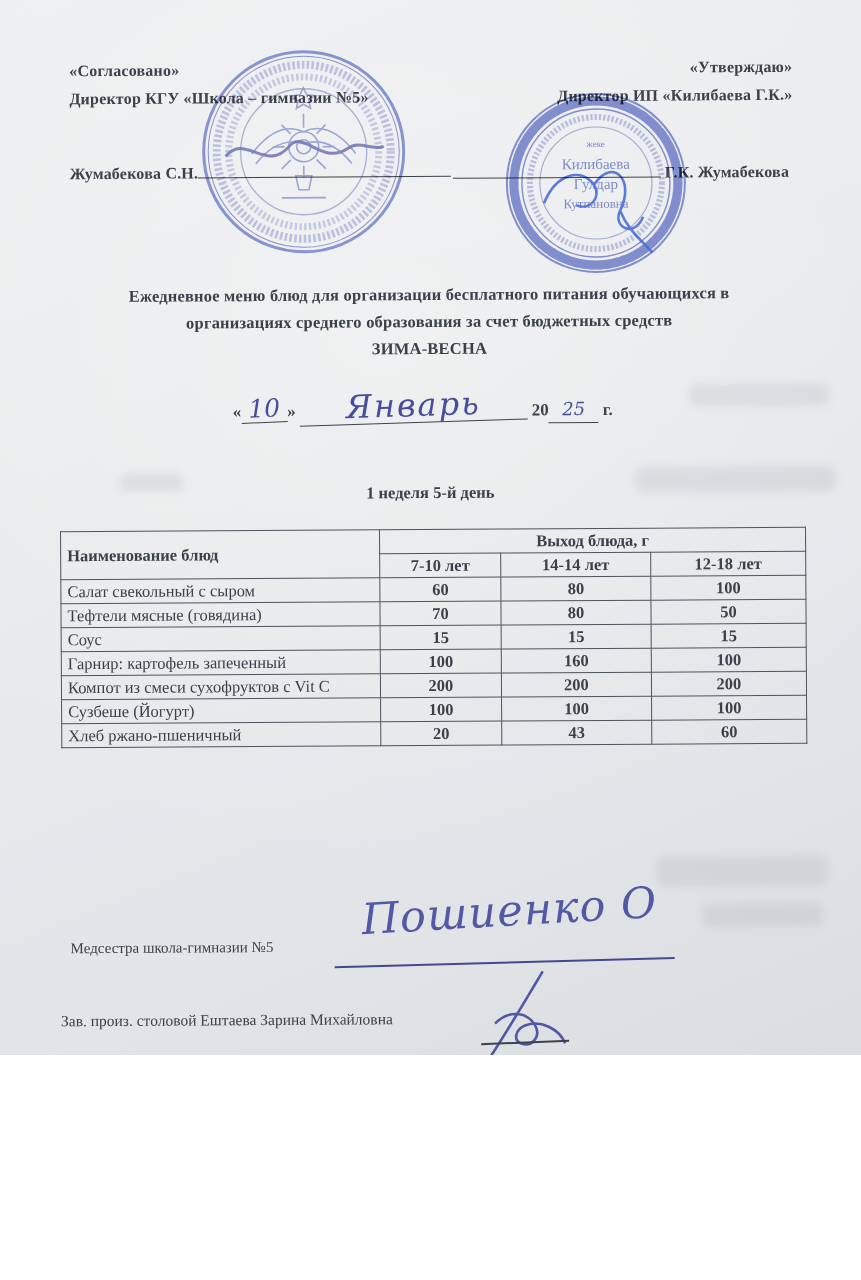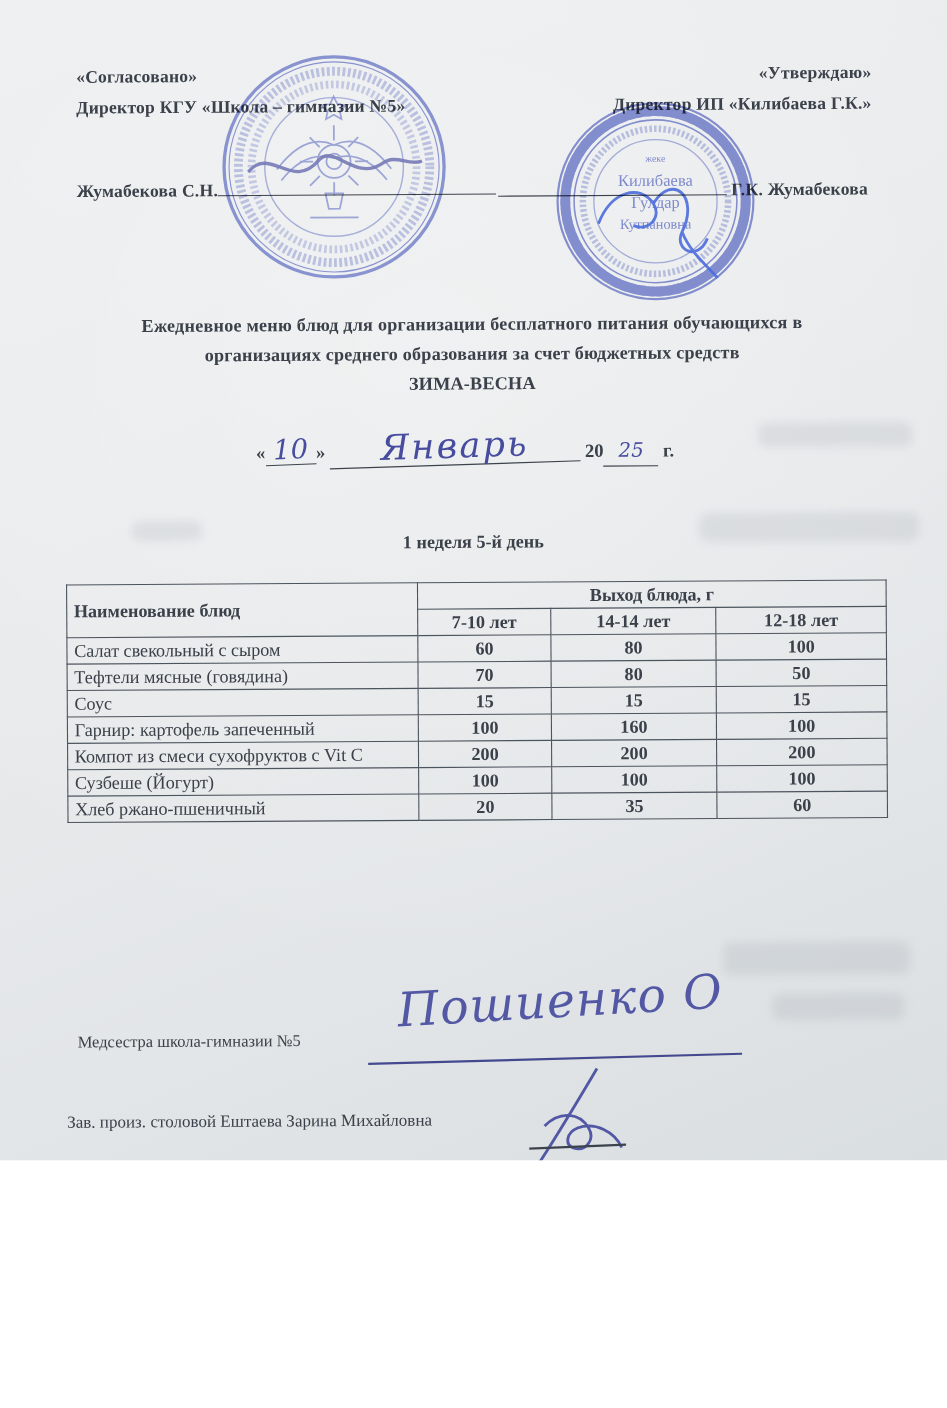--- a/index.html
+++ b/index.html
@@ -200,21 +200,21 @@
             <tr>
               <td class="c-dish">Сузбеше (Йогурт)</td>
               <td class="c-val">100</td>
               <td class="c-val">100</td>
               <td class="c-val">100</td>
             </tr>
 
             <tr>
               <td class="c-dish">Хлеб ржано-пшеничный</td>
               <td class="c-val">20</td>
-              <td class="c-val">35</td>
+              <td class="c-val">43</td>
               <td class="c-val">60</td>
             </tr>
           </tbody>
       </table>
     </div>
 
     <div class="abs siglabel" style="left:68px; top:938px;">Медсестра школа-гимназии №5</div>
     <div class="abs nurse-sign">Пошиенко О</div>
     <div class="abs nurse-uline"></div>
 

